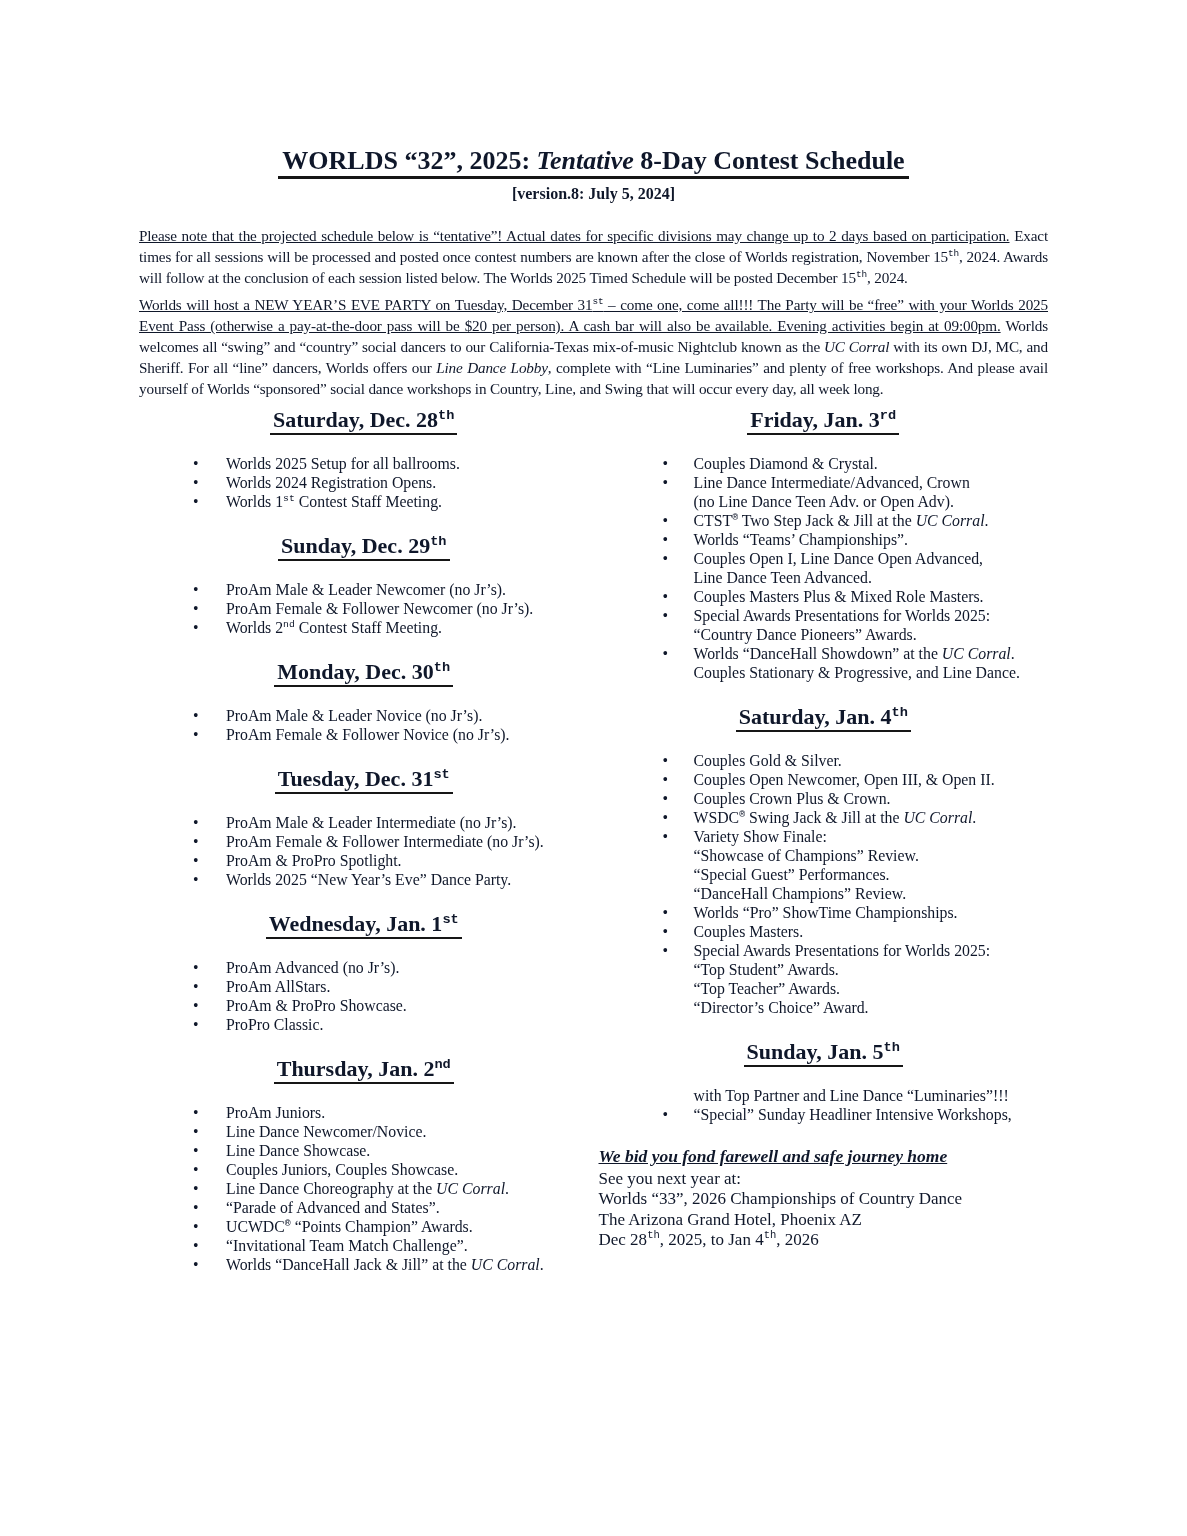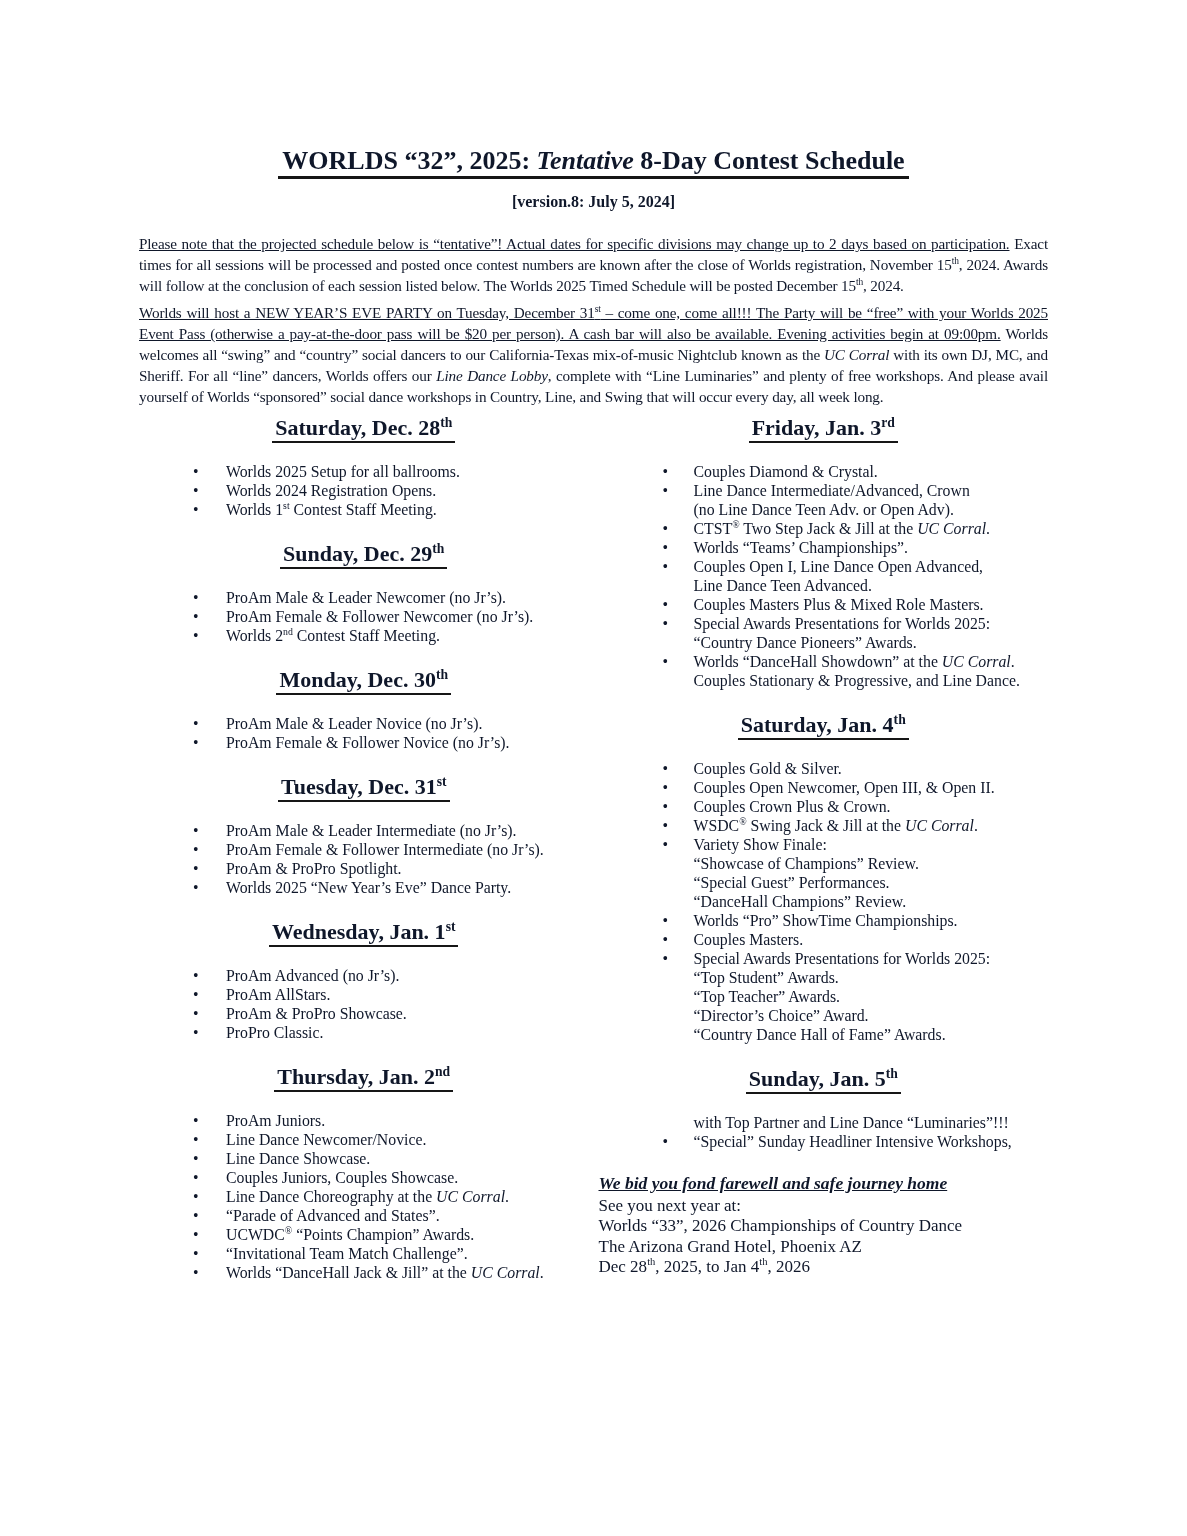--- a/index.html
+++ b/index.html
@@ -5,35 +5,35 @@
   html,body { margin:0; padding:0; background:#ffffff; }
   body { width:1187px; height:1536px; overflow:hidden; }
   .page {
     width:1187px; height:1536px; box-sizing:border-box;
     padding:146px 139px 0 139px;
     font-family:"Liberation Serif","DejaVu Serif",serif;
     color:#0f172a; background:#ffffff;
   }
   .title { margin:0; text-align:center; font-size:26px; font-weight:bold; line-height:30px; }
   .title-inner { border-bottom:3px solid #161616; padding:0 4px 1px 4px; }
-  .version { text-align:center; font-weight:bold; font-size:16px; line-height:19px; margin-top:16px; }
+  .version { text-align:center; font-weight:bold; font-size:16px; line-height:19px; margin-top:8px; }
   .para { font-size:15.2px; letter-spacing:-0.15px; line-height:21px; text-align:justify; margin:0; }
   .para1 { margin-top:22px; }
   .para2 { margin-top:6px; }
   .columns { display:flex; margin-top:8px; }
   .col { width:455px; }
   .col-left  { --bx:54px; --tx:87px; margin-right:10px; }
   .col-right { --bx:64px; --tx:95px; }
   .day-head { margin:0 0 21px 0; text-align:center; font-size:22px; font-weight:bold; line-height:26px; }
   .day-head-inner { border-bottom:2.5px solid #161616; padding:0 3px 1px 3px; }
   .items { list-style:none; margin:0 0 22px 0; padding:0; font-size:15.8px; line-height:19px; }
   .item { position:relative; }
   .line { padding-left:var(--tx); }
   .line.first::before { content:"\2022"; position:absolute; left:var(--bx); }
-  .sp { font-size:62%; line-height:0; vertical-align:super; }
+  .sp { font-size:62%; line-height:0; vertical-align:super;font-family:Liberation Mono, monospace; }
   .it { font-style:italic; }
   .un { text-decoration:underline; }
   .closing { margin-top:10px; text-align:left; font-size:17px; line-height:20.5px; }
   .farewell { font-weight:bold; font-style:italic; text-decoration:underline; font-size:17.5px; margin-bottom:2px; }
 </style>
 </head>
 <body>
 
 <div class="page">
   <h1 class="title"><span class="title-inner"><span>WORLDS “32”, 2025: </span><span class="it">Tentative</span><span> 8-Day Contest Schedule</span></span></h1>
@@ -207,21 +207,20 @@
               <div class="line first"><span>Worlds “Pro” ShowTime Championships.</span></div>
             </li>
             <li class="item">
               <div class="line first"><span>Couples Masters.</span></div>
             </li>
             <li class="item">
               <div class="line first"><span>Special Awards Presentations for Worlds 2025:</span></div>
               <div class="line cont"><span>“Top Student” Awards.</span></div>
               <div class="line cont"><span>“Top Teacher” Awards.</span></div>
               <div class="line cont"><span>“Director’s Choice” Award.</span></div>
-              <div class="line cont"><span>“Country Dance Hall of Fame” Awards.</span></div>
             </li>
           </ul>
         </section>
         <section>
           <h2 class="day-head"><span class="day-head-inner"><span>Sunday, Jan. 5</span><span><sup class="sp">th</sup></span></span></h2>
           <ul class="items">
             <li class="item">
               <div class="line cont"><span>with Top Partner and Line Dance “Luminaries”!!!</span></div>
               <div class="line first"><span>“Special” Sunday Headliner Intensive Workshops,</span></div>
             </li>

